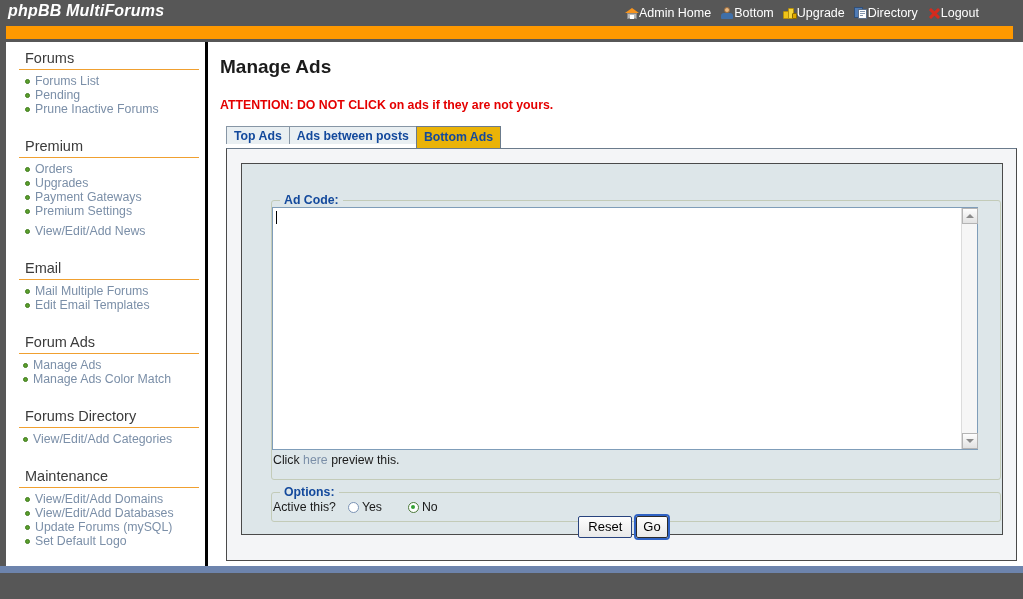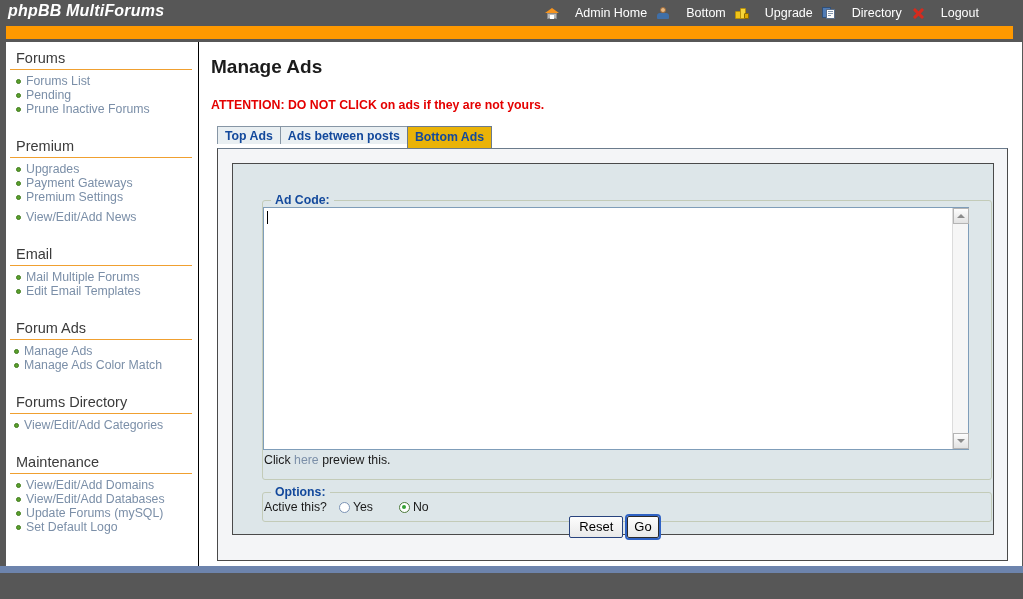--- a/index.html
+++ b/index.html
@@ -26,21 +26,21 @@
     font-size: 16px; font-weight: bold; font-style: italic;
     color: #ffffff;
     letter-spacing: 0.2px;
   }
   .topnav {
     position: absolute; right: 44px; top: 3px;
     display: flex; align-items: center; gap: 9px;
     height: 19px;
   }
   .navitem {
-    display: flex; align-items: center; gap: 16px;
+    display: flex; align-items: center; gap: 0;
     font-size: 12.5px; color: #ffffff; cursor: pointer;
     white-space: nowrap;
   }
   .navitem .ico { width: 14px; height: 14px; display: inline-block; position: relative; flex: 0 0 14px;}
 
   
   .ico-home .roof {
     position: absolute; left: 0; top: 2px;
     width: 0; height: 0;
     border-left: 7px solid transparent;
@@ -96,23 +96,24 @@
   }
   .bottombar {
     position: absolute; left: 0px; top: 566px; width: 1023px; height: 7px;
     background: #6d84ad;
   }
 
   
   .sidebar {
     width: 193px; flex: 0 0 193px;
     background: #ffffff;
-    border-right: 1px solid #000000;
+    border-right: 3px solid #000000;
     padding: 6px 0 0 0;
     position: relative;
+    margin-left: 9px;
   }
   .sec-title {
     font-size: 14.5px; color: #3b3b3b;
     padding: 2px 0 3px 6px;
     border-bottom: 1px solid #f0a030;
     margin: 0 6px 5px 4px;
   }
   .sec-title.spaced { margin-top: 13px; }
   ul.sec-list { list-style: none; margin: 0 0 0 0; padding: 0 0 6px 0; }
   ul.sec-list li {
@@ -361,20 +362,24 @@
             <span class="lnk">Pending</span>
           </li>
         <li>
             <span class="bullet"></span>
             <span class="lnk">Prune Inactive Forums</span>
           </li>
       </ul>
 
       <div class="sec-title spaced">Premium</div>
       <ul class="sec-list">
+        <li>
+            <span class="bullet"></span>
+            <span class="lnk">Orders</span>
+          </li>
         <li>
             <span class="bullet"></span>
             <span class="lnk">Upgrades</span>
           </li>
         <li>
             <span class="bullet"></span>
             <span class="lnk">Payment Gateways</span>
           </li>
         <li>
             <span class="bullet"></span>

